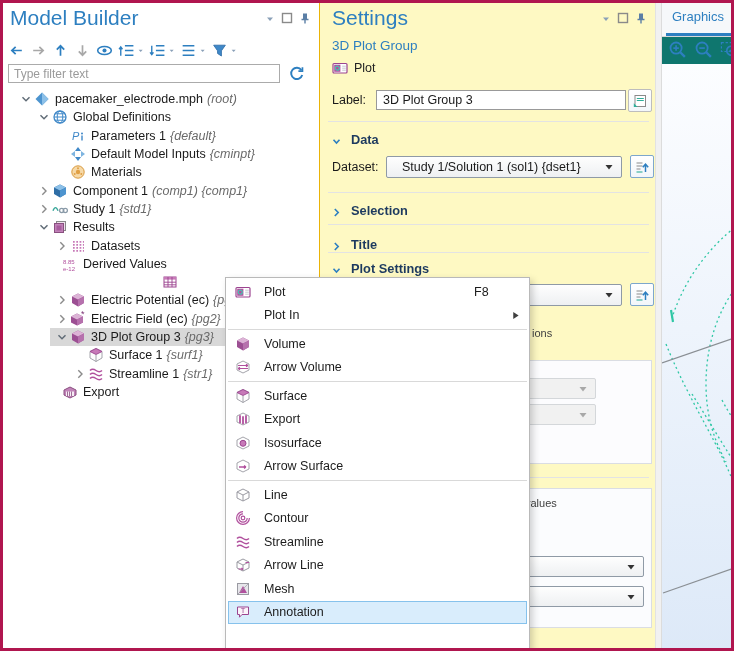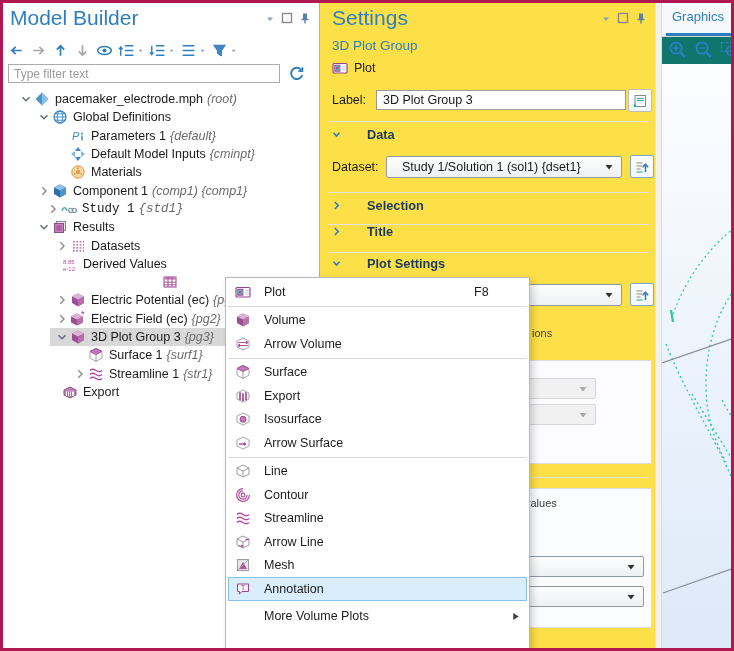--- a/index.html
+++ b/index.html
@@ -22,28 +22,28 @@
   #refresh{position:absolute;left:280px;top:1px;width:17px;height:17px;}
   #tree{position:absolute;left:0;top:90px;right:0;bottom:0;overflow:hidden;}
   .trow{position:relative;height:18.3px;display:flex;align-items:center;font-size:12.5px;color:#1a1a1a;white-space:nowrap;}
   .trow.selected::before{content:'';position:absolute;left:calc(var(--ind) - 4px);right:0;top:0;bottom:0;background:#d8d8d8;z-index:0;}
   .trow>*{position:relative;z-index:1;}
   .tchev{width:16px;height:16px;flex:0 0 16px;}
   .tico{margin-right:5px;flex:0 0 16px;}
   .ttag{font-style:italic;color:#6a6a6a;margin-left:4px;}
   .noslot-pad{width:8px;flex:0 0 8px;}
   
-  #settings{position:absolute;left:320px;top:0;width:335px;height:651px;background:#fde047;}
+  #settings{position:absolute;left:320px;top:0;width:335px;height:651px;background:#fef9c3;}
   #settings .sub{position:absolute;left:12px;top:38px;font-size:13.5px;color:#2d7fc0;}
   #plot-toolbar{position:absolute;left:12px;top:60px;display:flex;align-items:center;gap:6px;font-size:12.5px;color:#222;}
   .frow-label{position:absolute;font-size:12.5px;color:#1a1a1a;}
   .tinput{position:absolute;height:20px;border:1px solid #999;font-size:12.5px;padding:0 6px;color:#1a1a1a;box-sizing:border-box;background:#fff;font-family:inherit;}
   .sqbtn{position:absolute;width:24px;height:23px;border:1px solid #7da7cc;border-radius:2px;background:linear-gradient(#fff,#f2f6fa);display:flex;align-items:center;justify-content:center;box-sizing:border-box;}
   .sep{position:absolute;left:8px;right:6px;height:1px;background:#e3e3e3;}
-  .sechdr{position:absolute;left:10px;display:flex;align-items:flex-start;gap:24px;height:20px;}
+  .sechdr{position:absolute;left:10px;display:flex;align-items:flex-end;gap:8px;height:20px;}
   .sechdr .slabel{font-size:12.8px;font-weight:bold;color:#1d3a5f;}
   .sechdr [data-icon]{width:13px;height:13px;}
   .combo{position:absolute;height:22px;border:1px solid #8f9aa6;border-radius:2px;background:linear-gradient(#fefefe,#eef0f2);display:flex;align-items:center;padding:0 7px;font-size:12.5px;color:#1a1a1a;box-sizing:border-box;}
   .combo .cv{flex:1;white-space:nowrap;overflow:hidden;padding-left:8px;}
   .combo [data-icon]{width:10px;height:10px;flex:0 0 10px;}
   .combo.dim{background:#f1f1f1;border-color:#d4d7da;}
   .groupbox{position:absolute;border:1px solid #dadde3;background:#fcfcfe;box-sizing:border-box;}
   .frag{position:absolute;font-size:11px;color:#404040;}
   
   #graphics{position:absolute;left:662px;top:0;width:72px;height:651px;background:#0f766e;}
@@ -265,21 +265,21 @@
           <span class="tico" data-icon="component">
             <svg viewBox="0 0 16 16">
               <path d="M8 1.5 L14 4.5 V11 L8 14.5 L2 11 V4.5 Z" fill="#2f6ea6"></path>
               <path d="M2 4.5 L8 7.5 L14 4.5 L8 1.5 Z" fill="#8cc0e8"></path>
               <path d="M8 7.5 V14.5 L14 11 V4.5 Z" fill="#4d94cf"></path>
             </svg>
           </span>
           <span>Component 1</span>
           <span class="ttag">(comp1) {comp1}</span>
         </div>
-        <div class="trow" style="padding-left: 45px; font-family: Liberation Mono, monospace; --ind: 36px;">
+        <div class="trow" style="padding-left: 36px; --ind: 36px;">
           <span class="tchev" data-icon="tree-right">
             <svg viewBox="0 0 16 16">
               <path d="M6.3 4.3 L10 8 L6.3 11.7" stroke="#8a8a8a" stroke-width="1.4" fill="none"></path>
             </svg>
           </span>
           <span class="tico" data-icon="study">
             <svg viewBox="0 0 16 16">
               <path d="M1 9.8 C2.5 5.6 4.5 5.6 6 9.8" stroke="#3aa89a" stroke-width="1.4" fill="none"></path>
               <circle cx="9.7" cy="9.5" r="2.1" fill="none" stroke="#8a9aa8" stroke-width="1.3"></circle>
               <circle cx="13.3" cy="9.5" r="2.1" fill="none" stroke="#8a9aa8" stroke-width="1.3"></circle>
@@ -520,21 +520,21 @@
     <div class="sep" style="top:192px;"></div>
     <div class="sechdr" style="top:198px;">
       <span data-icon="sec-right">
           <svg viewBox="0 0 13 13">
             <path d="M4.8 3 L8.2 6.5 L4.8 10" stroke="#2d7fc0" stroke-width="1.6" fill="none" transform="translate(0,1)"></path>
           </svg>
         </span>
       <span class="slabel">Selection</span>
     </div>
     <div class="sep" style="top:224px;"></div>
-    <div class="sechdr" style="top:224px;">
+    <div class="sechdr" style="top:232px;">
       <span data-icon="sec-right">
           <svg viewBox="0 0 13 13">
             <path d="M4.8 3 L8.2 6.5 L4.8 10" stroke="#2d7fc0" stroke-width="1.6" fill="none" transform="translate(0,1)"></path>
           </svg>
         </span>
       <span class="slabel">Title</span>
     </div>
     <div class="sep" style="top:252px;"></div>
     <div class="sechdr" style="top:256px;">
       <span data-icon="sec-down">
@@ -658,20 +658,29 @@
           <svg viewBox="0 0 16 16">
             <rect x="1" y="3.5" width="14" height="9.5" rx="1" fill="#fff" stroke="#9c4490" stroke-width="1.2"></rect>
             <rect x="2.2" y="4.7" width="6.2" height="7.1" fill="#b1519e"></rect>
             <circle cx="5.3" cy="8.2" r="2" fill="none" stroke="#4ac0b0" stroke-width="1.2"></circle>
             <path d="M10.2 6.2 h3.6 M10.2 8.2 h3.6 M10.2 10.2 h3.6" stroke="#c8c8d0" stroke-width="1"></path>
           </svg>
         </span>
         <span>Plot</span>
         <span class="mshort">F8</span>
       </div>
+      <div class="mrow">
+        <span class="mico"></span>
+        <span>Plot In</span>
+        <span class="msub" data-icon="submenu-arrow">
+          <svg viewBox="0 0 9 10">
+            <path d="M2 1 L8 5 L2 9 Z" fill="#404040"></path>
+          </svg>
+        </span>
+      </div>
       <div class="msep"></div>
       <div class="mrow">
         <span class="mico" data-icon="volume">
           <svg viewBox="0 0 16 16">
             <path d="M8 1.5 L14 4.5 V11 L8 14.5 L2 11 V4.5 Z" fill="#9c4f93"></path>
             <path d="M2 4.5 L8 7.5 L14 4.5 L8 1.5 Z" fill="#dcb3d6"></path>
             <path d="M8 7.5 V14.5 L14 11 V4.5 Z" fill="#b671ad"></path>
           </svg>
         </span>
         <span>Volume</span>
@@ -784,25 +793,16 @@
       <div class="mrow hl">
         <span class="mico" data-icon="annotation">
           <svg viewBox="0 0 16 16">
             <path d="M2.5 3 h11 v7.5 h-6.5 l-2.5 2.7 v-2.7 h-2 Z" fill="#fbf4fa" stroke="#9c4490" stroke-width="1"></path>
             <text x="5.8" y="9.3" font-size="7.5" fill="#9c4490">T</text>
           </svg>
         </span>
         <span>Annotation</span>
       </div>
       <div class="mblank"></div>
-      <div class="mrow">
-        <span class="mico"></span>
-        <span>More Volume Plots</span>
-        <span class="msub" data-icon="submenu-arrow">
-          <svg viewBox="0 0 9 10">
-            <path d="M2 1 L8 5 L2 9 Z" fill="#404040"></path>
-          </svg>
-        </span>
-      </div>
     </div>
 
   <div id="frame"></div>
 </div>
 
 </body></html>

